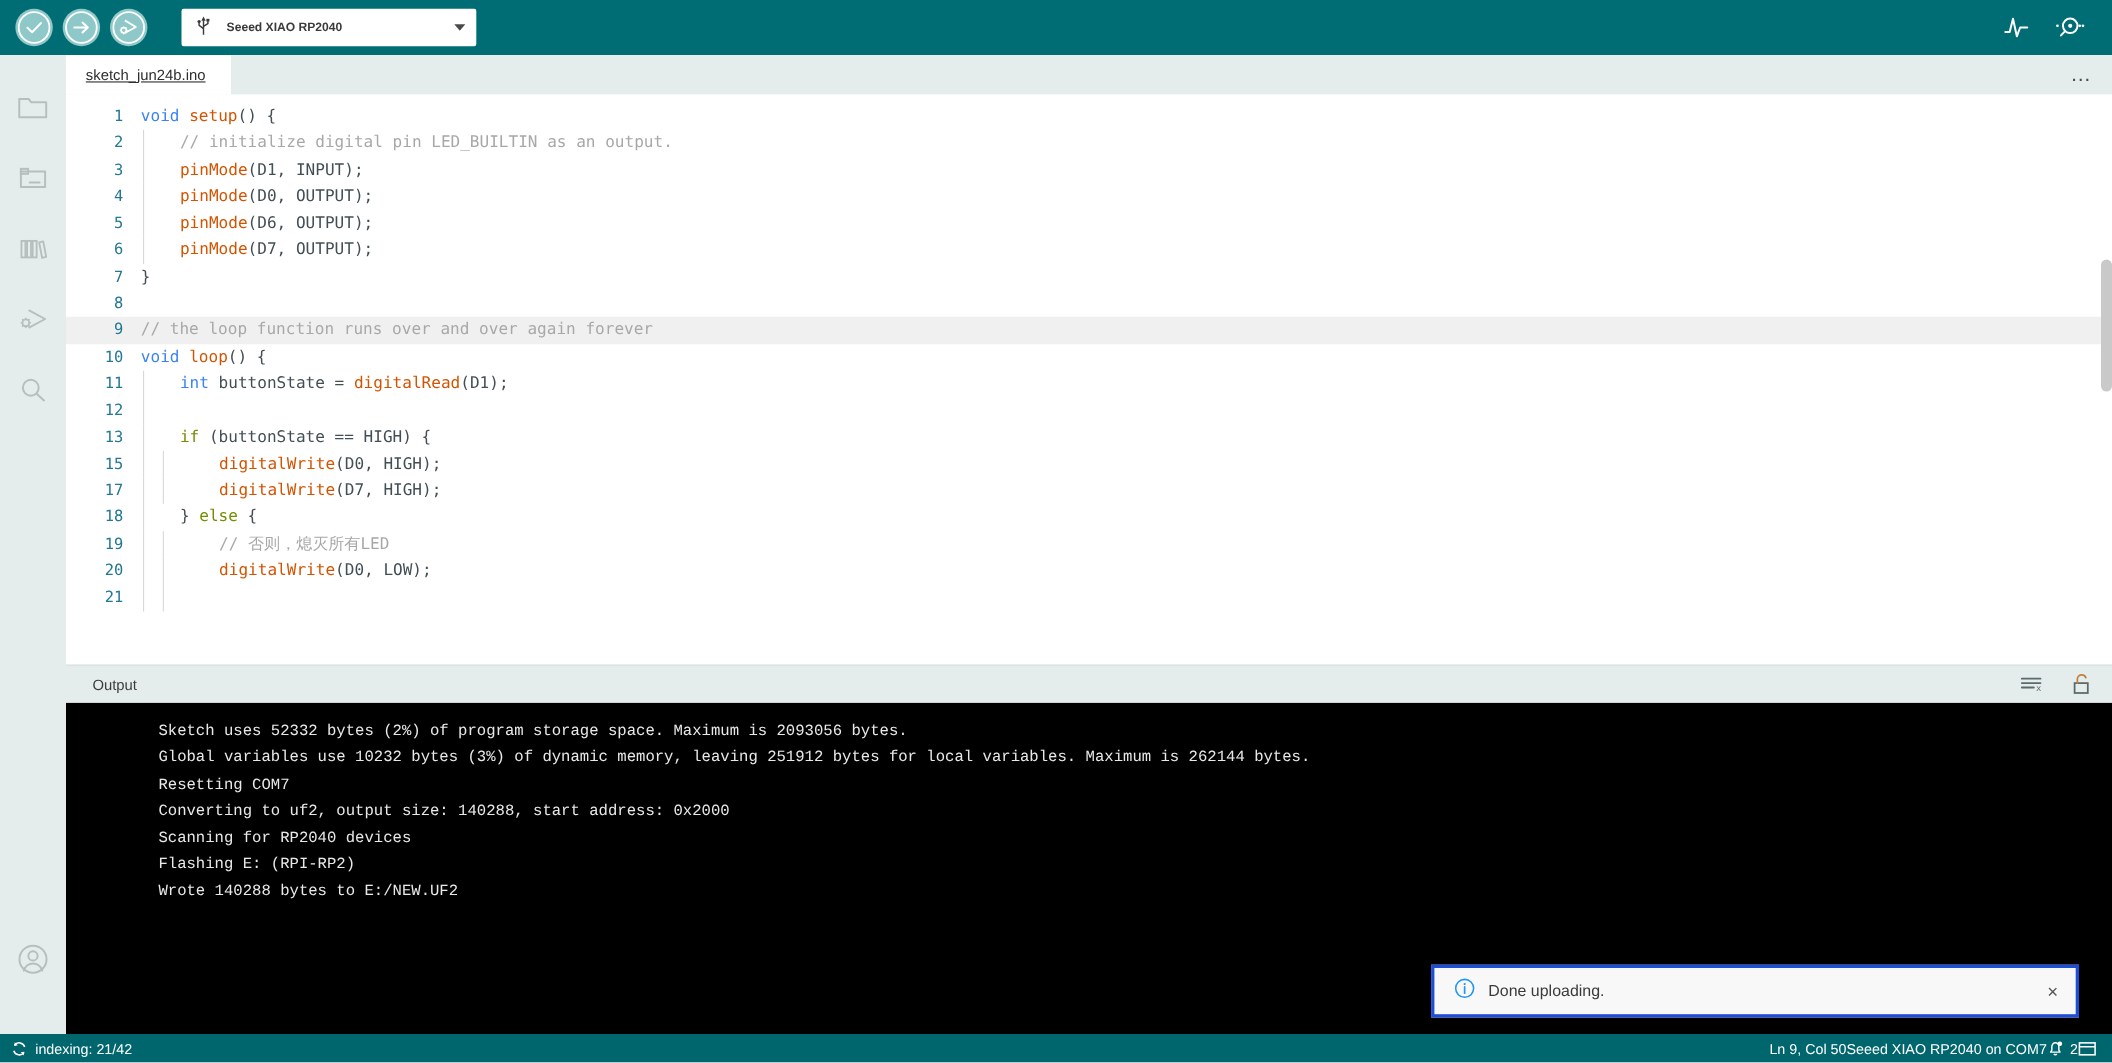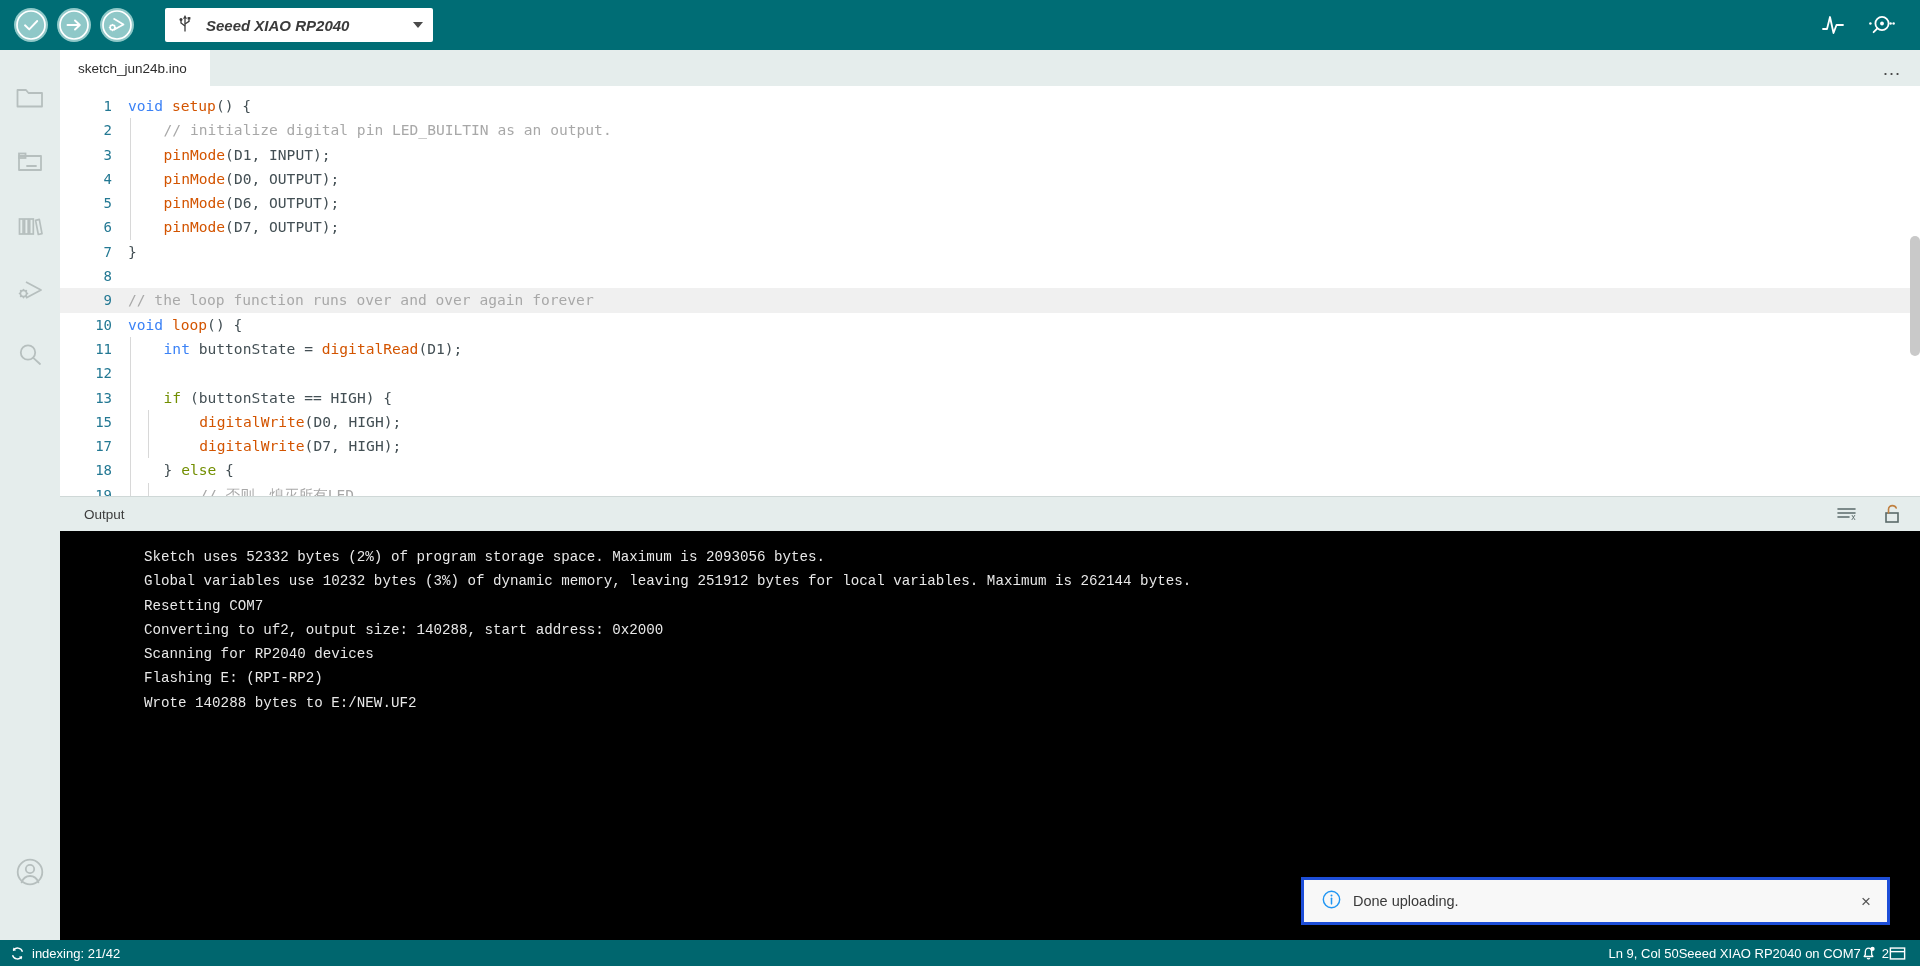--- a/index.html
+++ b/index.html
@@ -32,22 +32,22 @@
     height: 34px; width: 268px;
     background: #ffffff;
     border-radius: 2px;
     display: flex; align-items: center;
     padding: 0 10px 0 12px;
     cursor: pointer;
   }
   .board-select .usb-ico { margin-right: 13px; flex: 0 0 auto; }
   .board-name {
     flex: 1 1 auto;
-    font-size: 15px; font-weight: bold; color: #3b3b3b;
-    white-space: nowrap; overflow: hidden; font-style: italic;
+    font-size: 11px; font-weight: bold; color: #3b3b3b;
+    white-space: nowrap; overflow: hidden;
   }
   .caret { width: 0; height: 0; border-left: 5px solid transparent; border-right: 5px solid transparent; border-top: 6px solid #4a4a4a; }
   .tb-right { margin-left: auto; display: flex; align-items: center; gap: 22px; padding-right: 10px; }
   .tb-right .ico { cursor: pointer; display: flex; align-items: center; }
 
   
   .body-row { flex: 1 1 auto; display: flex; min-height: 0; }
 
   
   .activity-bar {
@@ -73,20 +73,21 @@
     display: flex; align-items: stretch;
     position: relative;
   }
   .tab {
     background: #ffffff;
     display: flex; align-items: center;
     padding: 0 18px;
     font-size: 13.5px; color: #2d2d2d;
     cursor: pointer;
     min-width: 150px;
+    text-decoration: underline;
   }
   .tabbar-more {
     margin-left: auto; display: flex; align-items: center;
     padding: 0 18px; color: #4a4a4a; font-size: 19px; letter-spacing: 1px;
     cursor: pointer; line-height: 1;
   }
 
   
   .editor-wrap { flex: 1 1 auto; position: relative; background: #ffffff; overflow: hidden; min-height: 0; }
   .editor {
@@ -309,21 +310,21 @@
             <div class="code-line"><span class="ln">15</span><span class="guide-col g1"></span><span class="guide-col g2"></span><span class="ctext"><span class="k-plain">    </span><span class="k-func">digitalWrite</span><span class="k-plain">(D0, HIGH);</span></span></div>
             <div class="code-line"><span class="ln">17</span><span class="guide-col g1"></span><span class="guide-col g2"></span><span class="ctext"><span class="k-plain">    </span><span class="k-func">digitalWrite</span><span class="k-plain">(D7, HIGH);</span></span></div>
             <div class="code-line"><span class="ln">18</span><span class="guide-col g1"></span><span class="ctext"><span class="k-plain">  } </span><span class="k-ctrl">else</span><span class="k-plain"> {</span></span></div>
             <div class="code-line"><span class="ln">19</span><span class="guide-col g1"></span><span class="guide-col g2"></span><span class="ctext"><span class="k-cmt">    // 否则，熄灭所有LED</span></span></div>
             <div class="code-line"><span class="ln">20</span><span class="guide-col g1"></span><span class="guide-col g2"></span><span class="ctext"><span class="k-plain">    </span><span class="k-func">digitalWrite</span><span class="k-plain">(D0, LOW);</span></span></div>
             <div class="code-line"><span class="ln">21</span><span class="guide-col g1"></span><span class="guide-col g2"></span><span class="ctext"></span></div>
           </div>
         <div class="editor-scrollbar"></div>
       </div>
 
-      <div class="output-panel" style="height:444px">
+      <div class="output-panel" style="height:336px">
         <div class="output-header">
           <span class="output-title">Output</span>
           <div class="output-actions">
             <span class="ico" title="Clear Output">
               <svg width="22" height="20" viewBox="0 0 22 20">
                 <path d="M2 5 H19 M2 9 H19 M2 13 H13" stroke="#5a6a6a" stroke-width="1.6" stroke-linecap="round"></path>
                 <text x="15" y="16" font-size="8" fill="#5a6a6a" font-family="DejaVu Sans Mono, monospace">x</text>
               </svg>
             </span>
             <span class="ico" title="Toggle Autoscroll">

